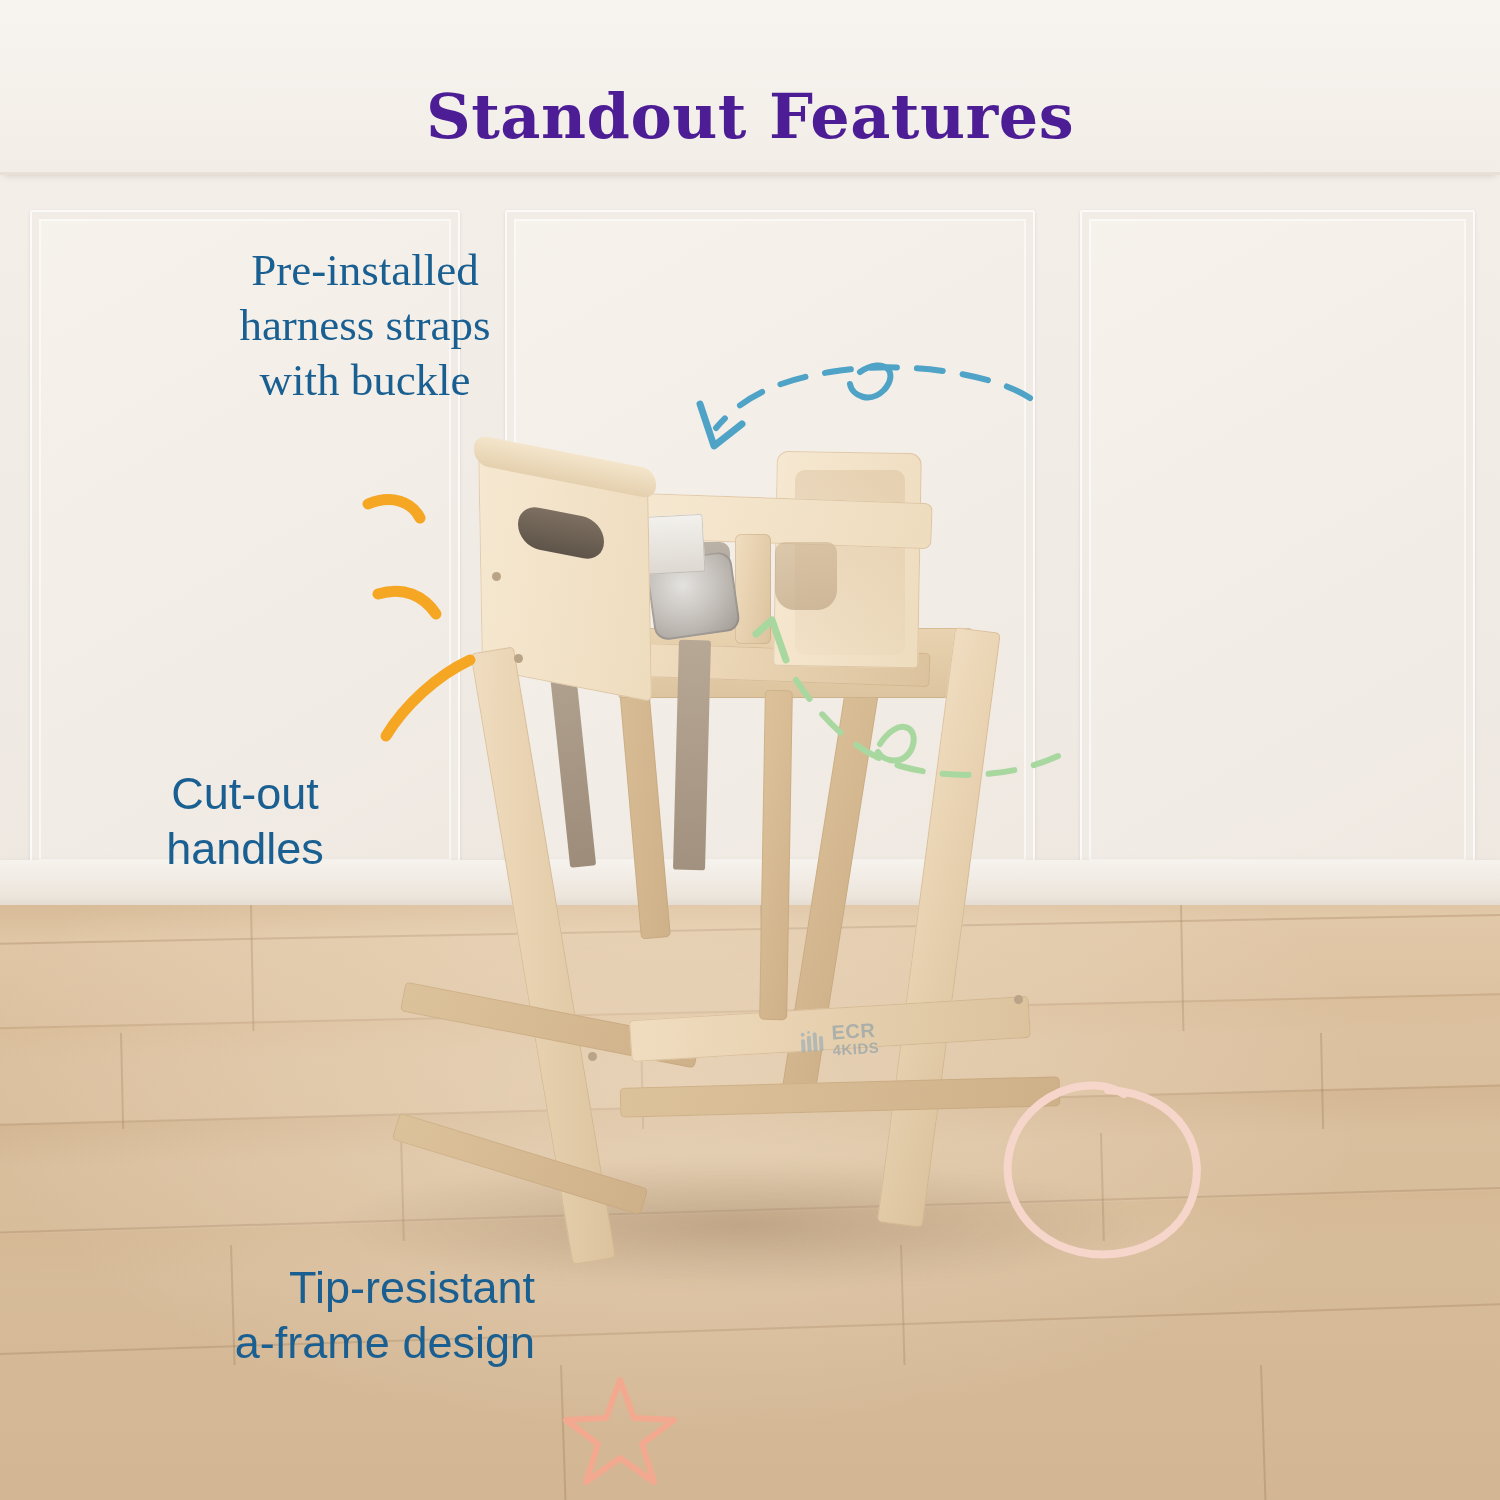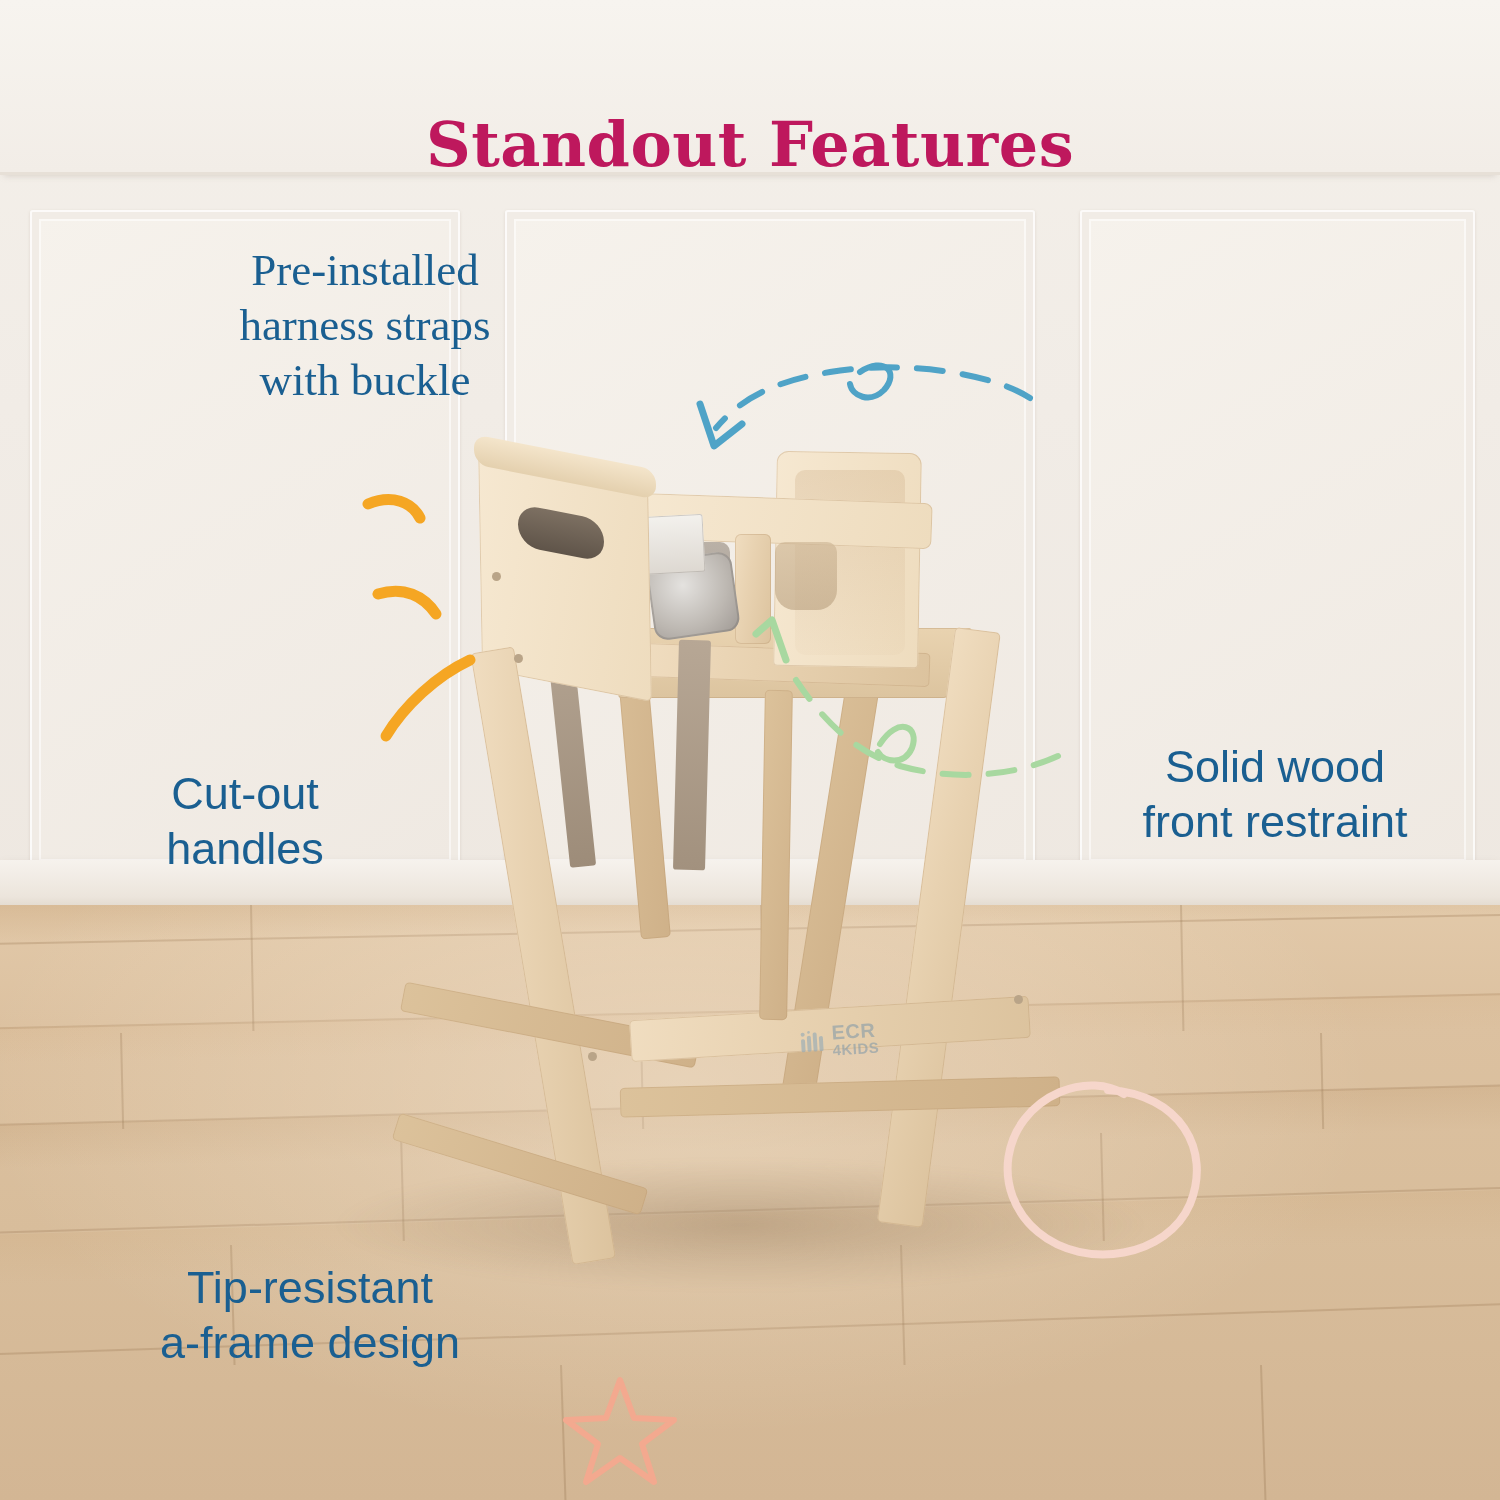--- a/index.html
+++ b/index.html
@@ -100,22 +100,21 @@
 
   
   .title {
     position: absolute;
     left: 0; top: 80px; width: 1500px;
     text-align: center;
     font-family: "DejaVu Serif", "Liberation Serif", serif;
     font-weight: 700;
     font-size: 62px;
     letter-spacing: 0.5px;
-    color: #be185d;
-    margin-top: 28px;
+    color: #4c1d95;
   }
   .label {
     position: absolute;
     color: #1a5f91;
     font-size: 45px;
     line-height: 1.22;
     font-family: "Liberation Sans", sans-serif;
     font-weight: 400;
     white-space: pre-line;
   }
@@ -286,20 +285,18 @@
   <div class="title">Standout Features</div>
 
   <div class="label center" style="left:150px;top:243px;width:430px;font-family:Liberation Serif, serif;">Pre-installed
 harness straps
 with buckle</div>
 
 
   <div class="label center" style="left:95px;top:767px;width:300px;">Cut-out
 handles</div>
 
-  <div class="label center" style="left:1070px;top:740px;width:410px;">Solid wood
-front restraint</div>
-
-  <div class="label center" style="left:85px;top:1261px;width:450px;">Tip-resistant
+
+  <div class="label center" style="left:85px;top:1261px;width:450px;text-align:right;">Tip-resistant
 a-frame design</div>
 
 
 </div>
 
 </body></html>

